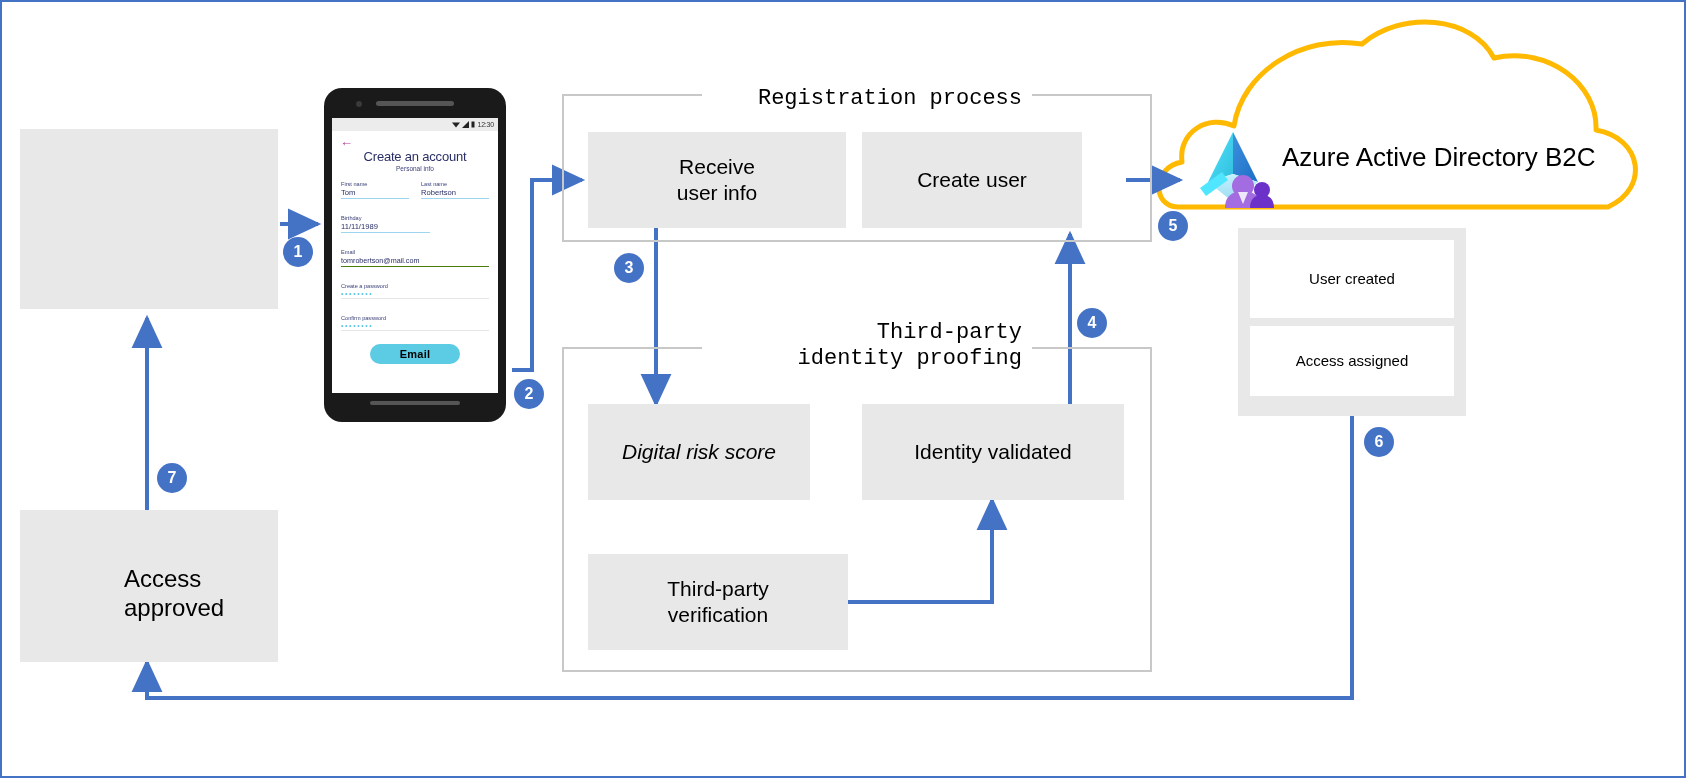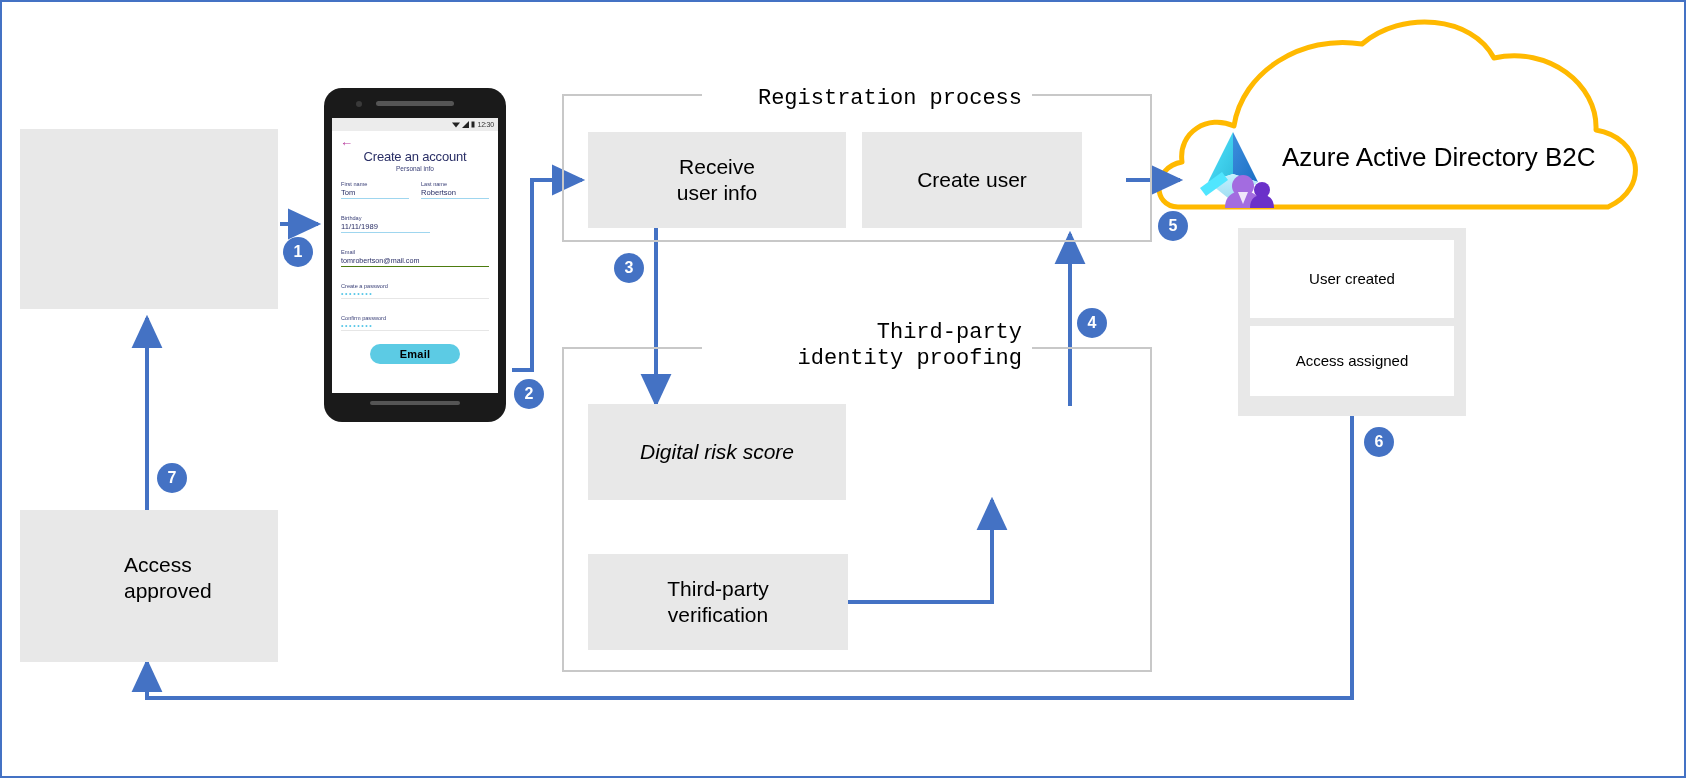--- a/index.html
+++ b/index.html
@@ -234,22 +234,22 @@
     left: 1280px;
     top: 140px;
     font-size: 26px;
     color: #000;
     white-space: nowrap;
     z-index: 15;
   }
   .access-approved-text {
     position: absolute;
     left: 122px;
-    top: 550px;
-    font-size: 21px;
+    top: 562px;
+    font-size: 24px;
     line-height: 1.22;
     color: #000;
   }
 </style>
 </head>
 <body>
 
 <div id="canvas">
 
   <svg class="svg-layer" viewBox="0 0 1686 778">
@@ -416,24 +416,27 @@
   </div>
 
   <div class="group-frame" style="left:560px; top:345px; width:590px; height:325px; border-top:none;"></div>
   <div class="group-frame" style="left:560px; top:345px; width:200px; height:4px; border:none; border-top:2px solid #C8C8C8;"></div>
   <div class="group-frame" style="left:985px; top:345px; width:165px; height:4px; border:none; border-top:2px solid #C8C8C8;"></div>
   <div class="group-title" style="left:700px; top:318px; width:310px;">
     <span>Third-party</span><br>
     <span>identity proofing</span>
   </div>
 
-  <div class="gbox italic" style="left:586px; top:402px; width:258px; height:96px;">
+  <div class="gbox italic" style="left:586px; top:402px; width:222px; height:96px;">
     <span>Digital risk score</span>
   </div>
 
+  <div class="gbox" style="left:860px; top:402px; width:262px; height:96px;">
+    <span>Identity validated</span>
+  </div>
 
   <div class="gbox" style="left:586px; top:552px; width:260px; height:96px;">
     <span>
       <span>Third-party</span><br>
       <span>verification</span>
     </span>
   </div>
 
   <div class="cloud-label">Azure Active Directory B2C</div>
 

